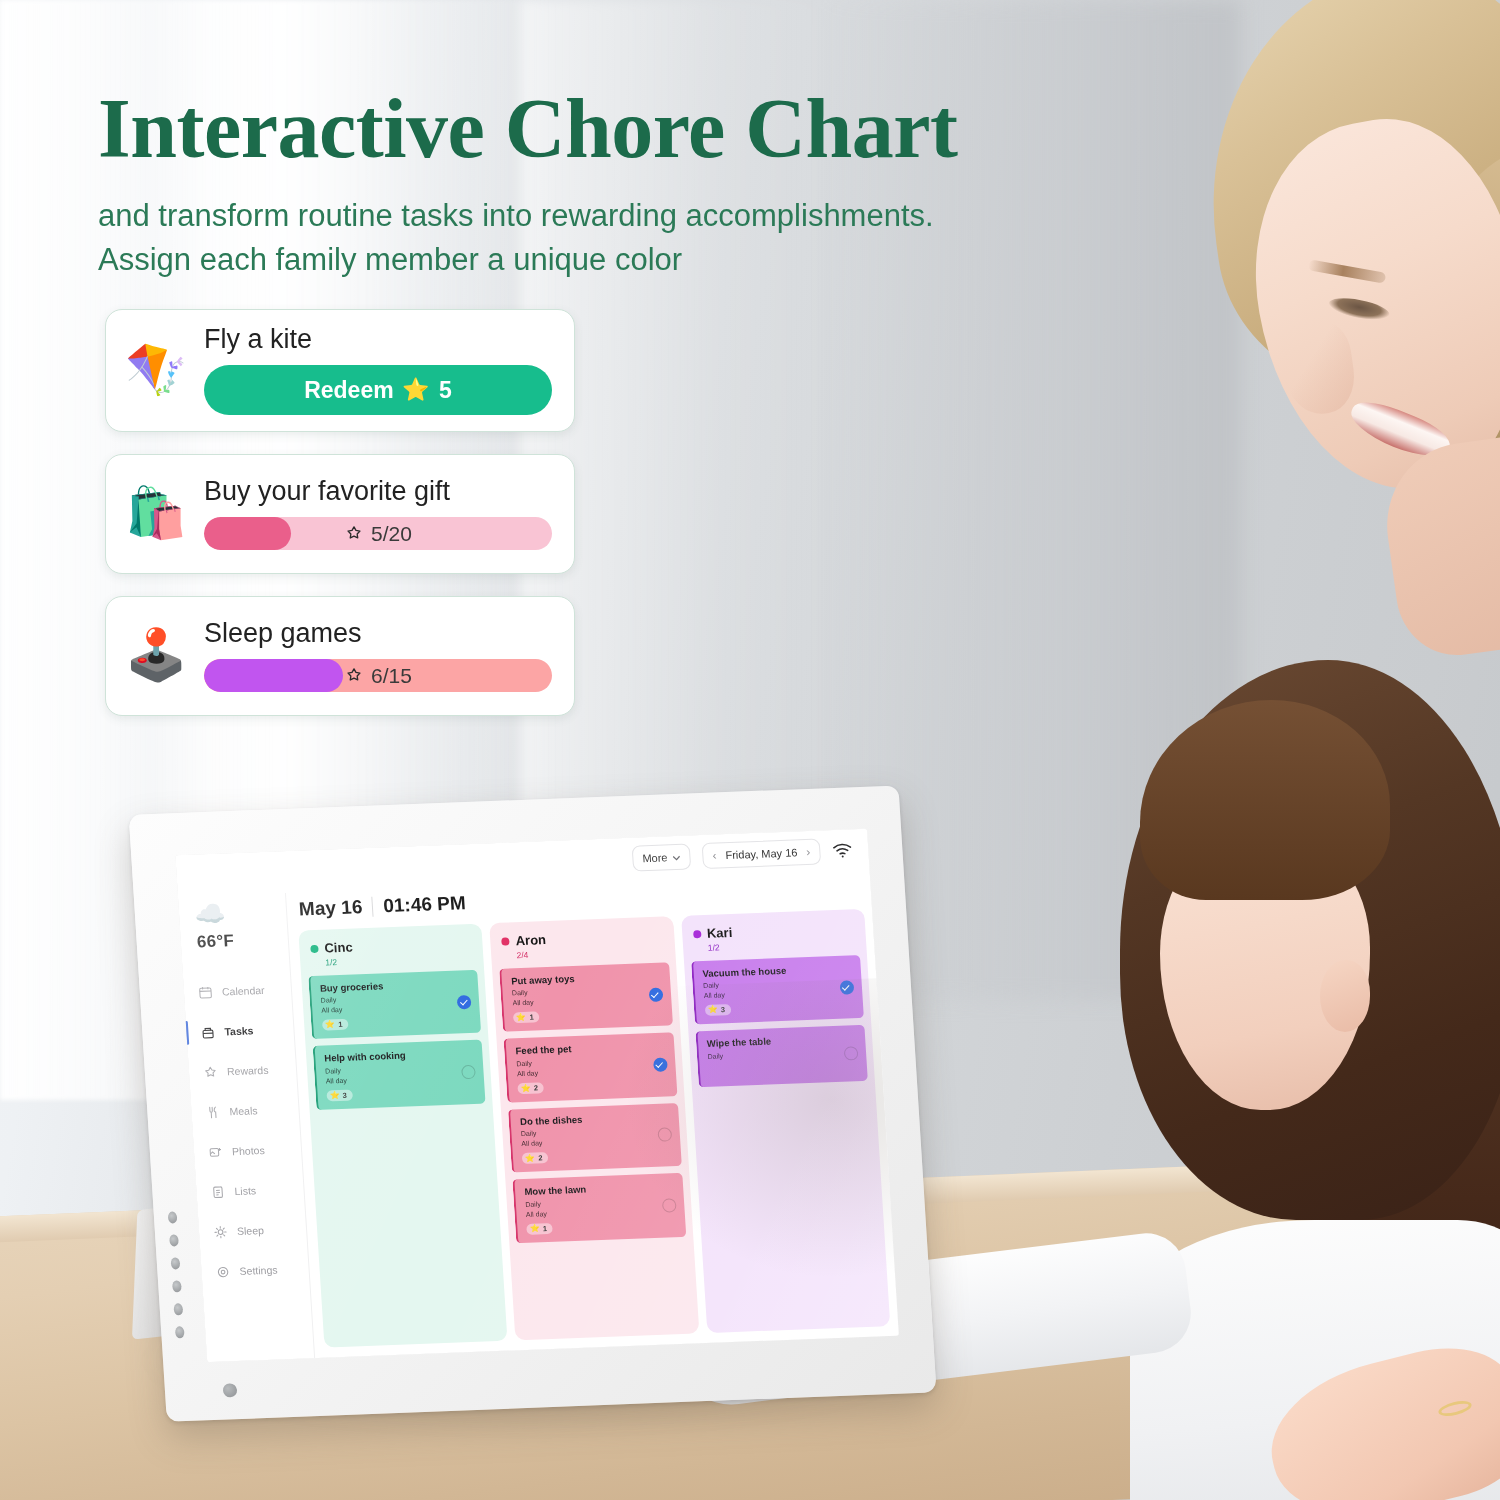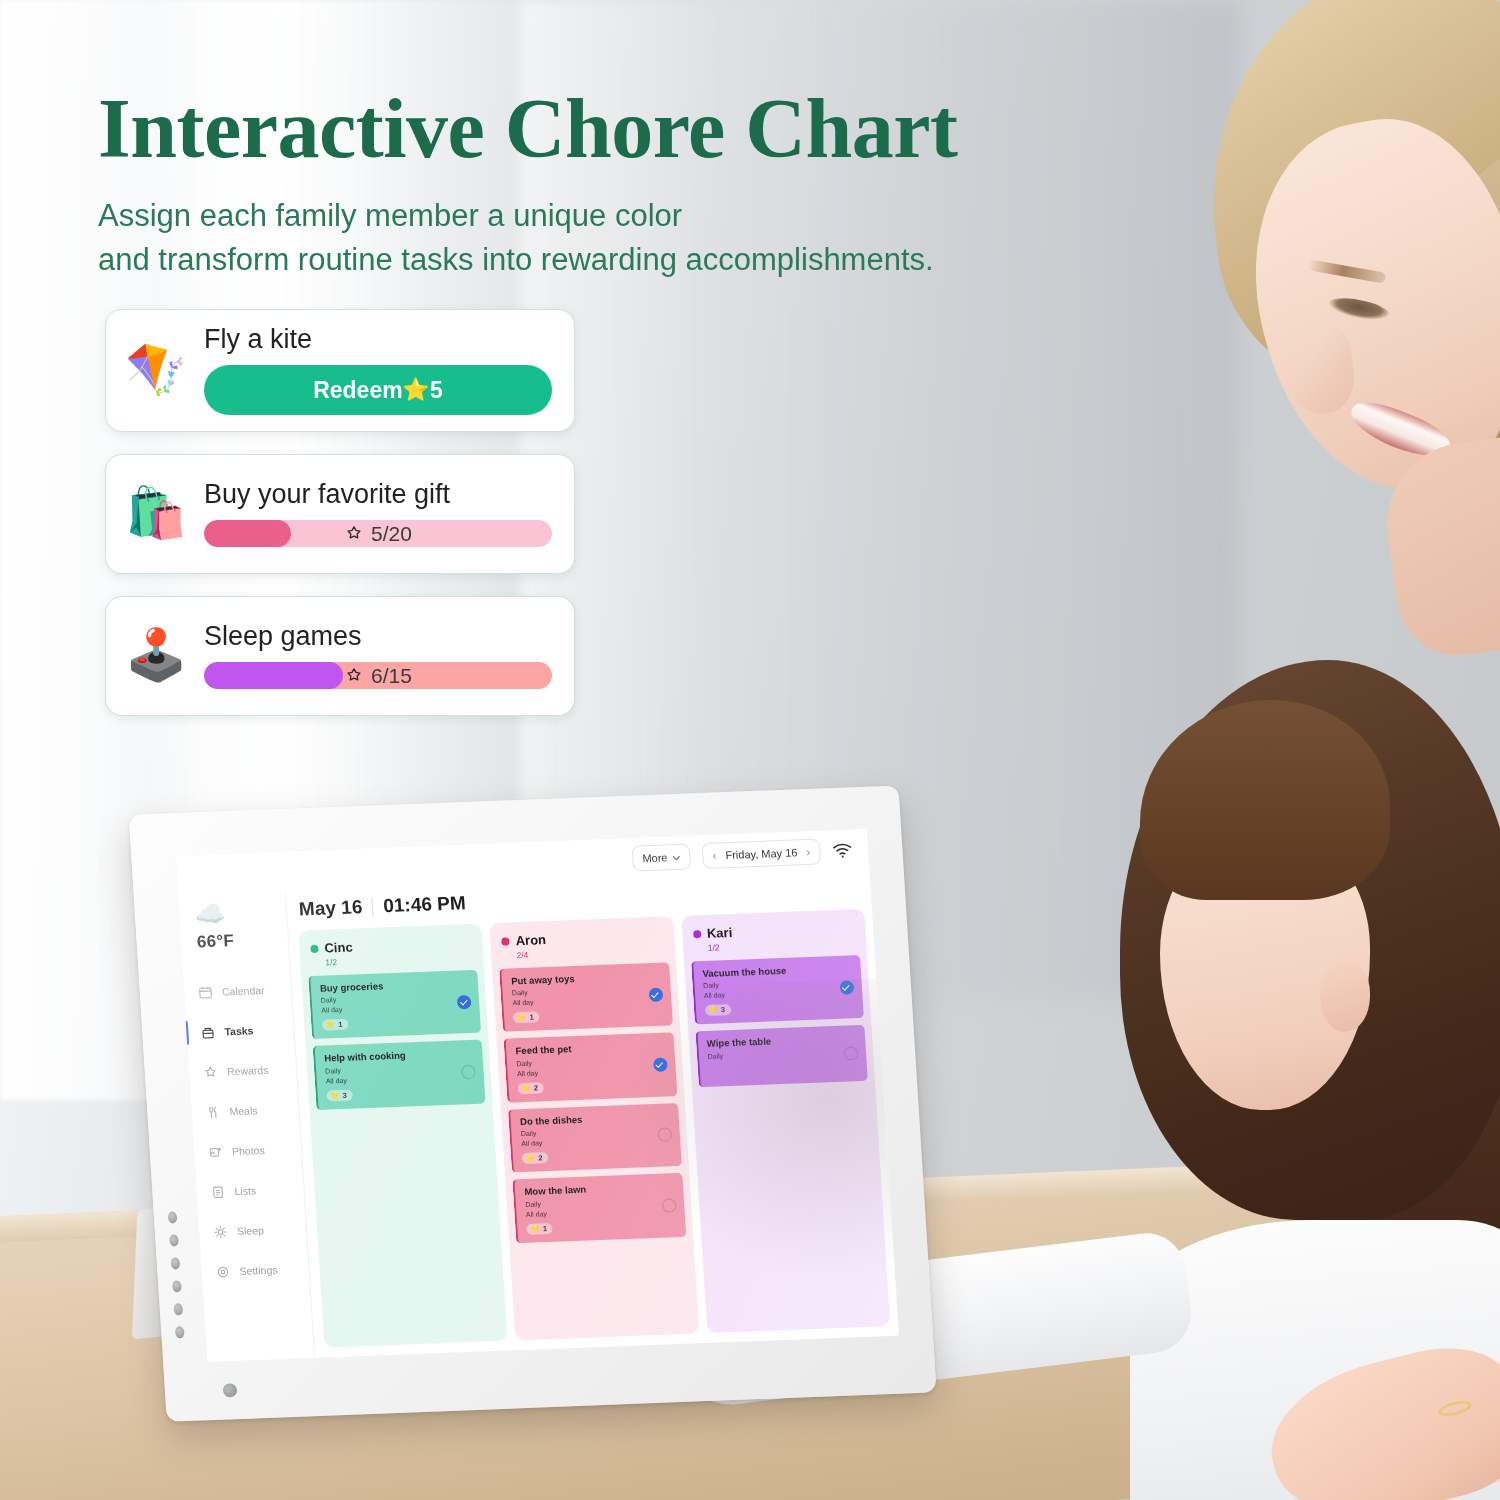--- a/index.html
+++ b/index.html
@@ -196,30 +196,30 @@
     padding: 14px 22px 16px 18px;
     display: flex; align-items: center; gap: 14px;
     margin-bottom: 22px;
     min-height: 120px;
   }
   .card-emoji { font-size: 50px; line-height: 1; width: 66px; text-align:center; flex:0 0 66px; }
   .card-body { flex: 1; }
   .card-title { font-size: 27px; color: #222; margin-bottom: 10px; }
 
   .redeem-btn {
-    display:flex; align-items:center; justify-content:center; 
+    display:flex; align-items:center; justify-content:center; gap:9px;
     background: #17bd8d; color: #fff; border: none;
     border-radius: 26px; height: 50px; width: 100%;
     font-size: 23px; font-weight: 700; cursor: pointer;
     font-family: "Liberation Sans", sans-serif;
   }
   .redeem-star { font-size: 22px; }
 
   .pbar {
-    position: relative; height: 27px; border-radius: 21px; overflow: hidden;
+    position: relative; height: 33px; border-radius: 21px; overflow: hidden;
     display:flex; align-items:center; justify-content:center;
   }
   .pbar-fill { position:absolute; left:0; top:0; bottom:0; border-radius: 21px; }
   .pbar-label {
     position: relative; z-index: 2; display:flex; align-items:center; gap:7px;
     font-size: 21px; color: #3a3a3a;
   }
   .pbar-label svg { display:block; }
 
   
@@ -389,22 +389,22 @@
     <div class="g-hand"></div>
     <div class="g-finger"></div>
     <div class="m-hand"></div>
     <div class="m-ring"></div>
   </div>
 </div>
 
 <div class="headline">
   <div class="title">Interactive Chore Chart</div>
   <div class="subtitle">
+    <div>and transform routine tasks into rewarding accomplishments.</div>
     <div>Assign each family member a unique color</div>
-    <div>and transform routine tasks into rewarding accomplishments.</div>
   </div>
 </div>
 
 <div class="cards">
 
   <div class="card">
     <div class="card-emoji">🪁</div>
     <div class="card-body">
       <div class="card-title">Fly a kite</div>
       <button class="redeem-btn">

